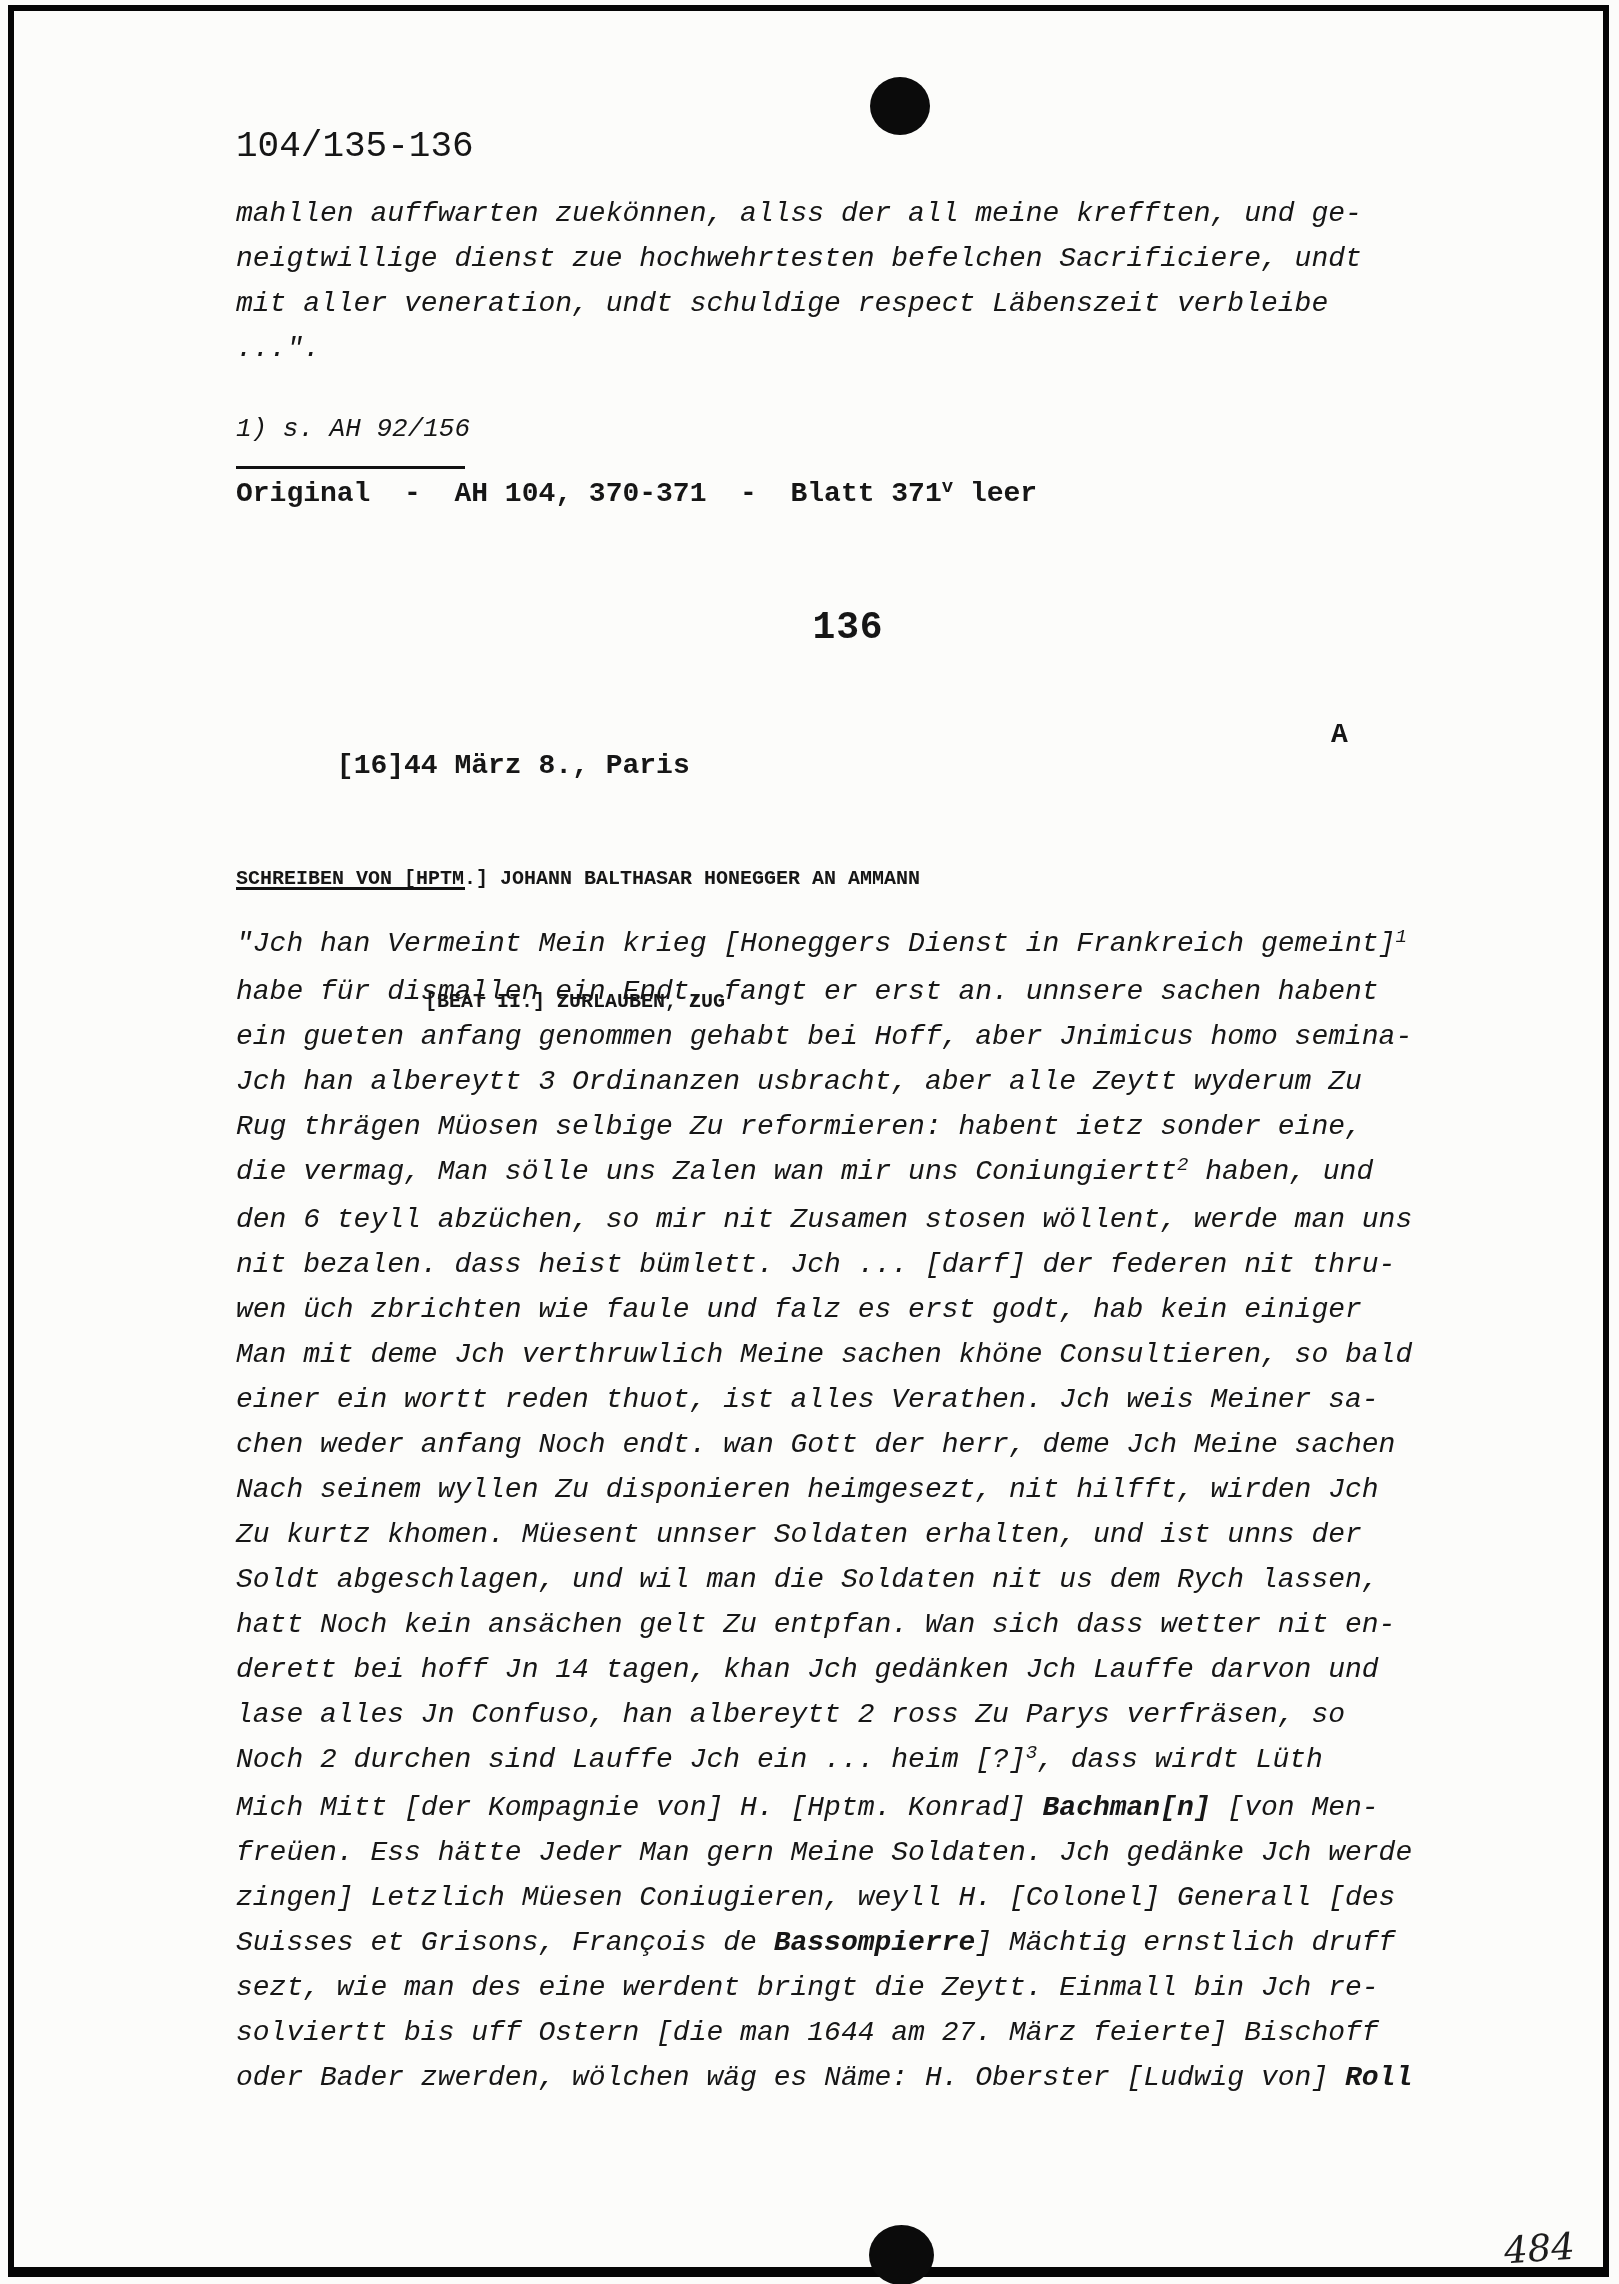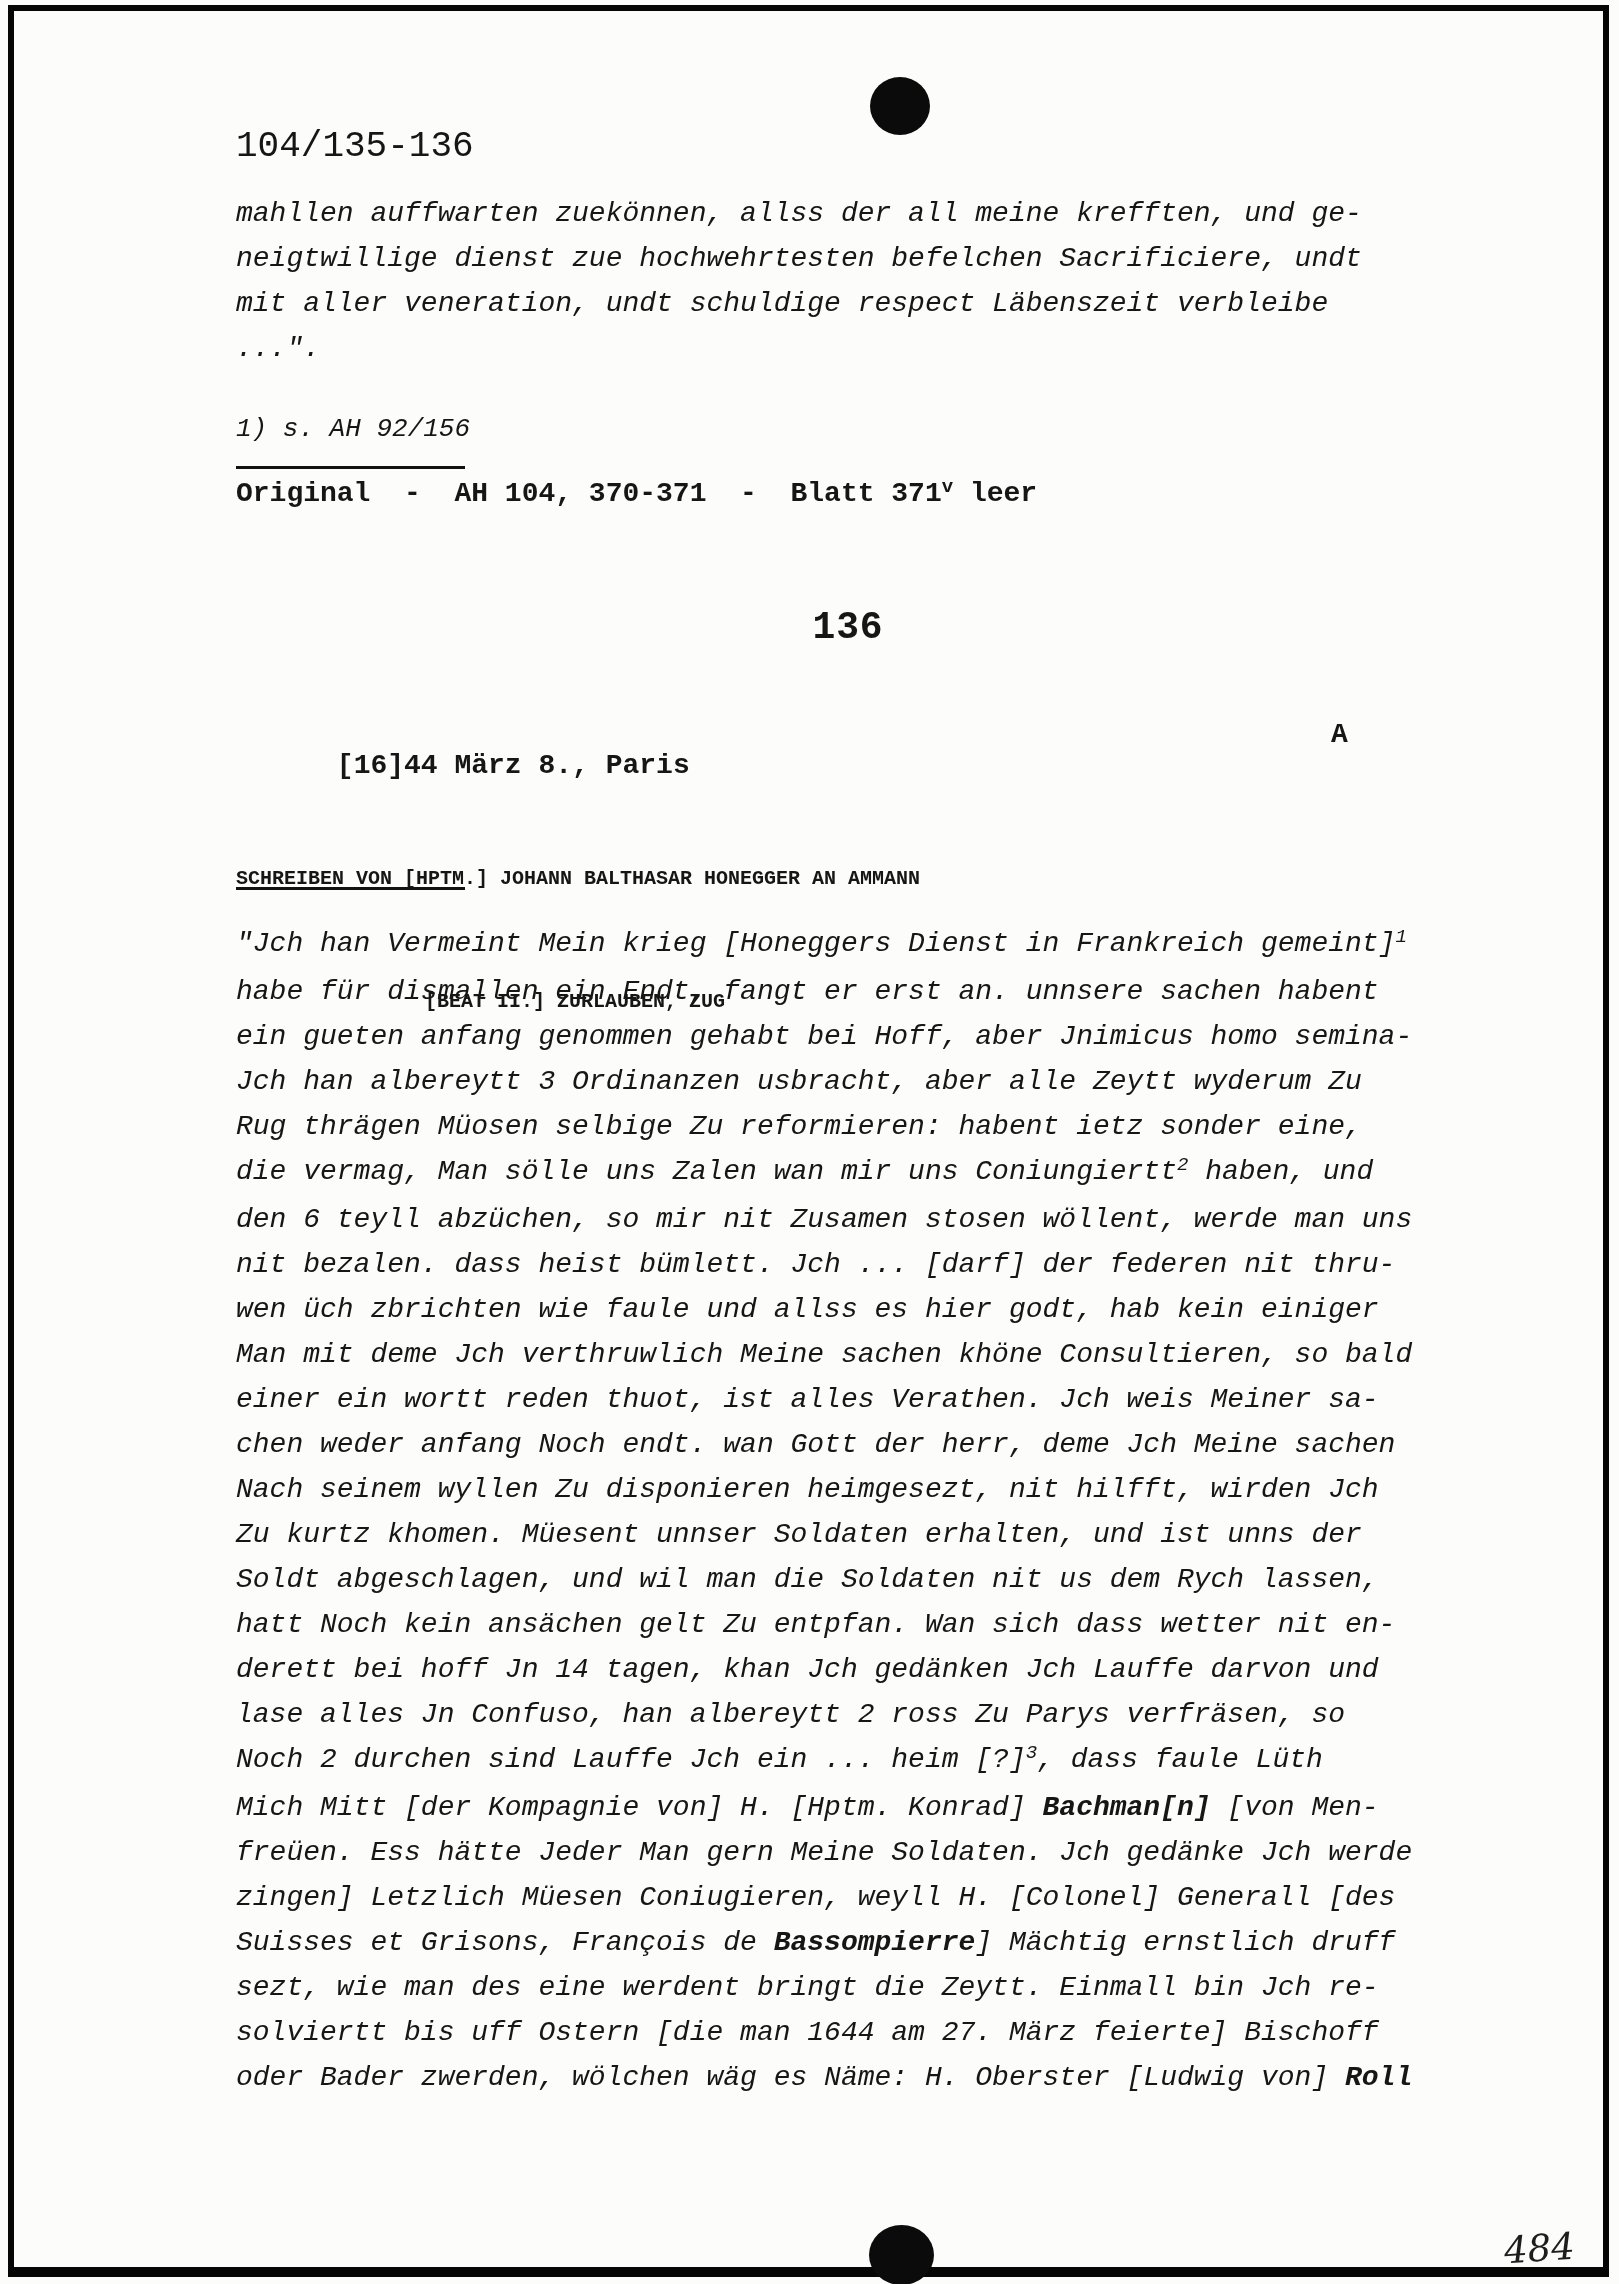--- a/index.html
+++ b/index.html
@@ -84,31 +84,31 @@
 
     <div class="body">
         <div class="tline"><span>"Jch han Vermeint Mein krieg [Honeggers Dienst in Frankreich gemeint]</span><sup>1</sup></div>
         <div class="tline"><span>habe für dismallen ein Endt, fangt er erst an. unnsere sachen habent</span></div>
         <div class="tline"><span>ein gueten anfang genommen gehabt bei Hoff, aber Jnimicus homo semina-</span></div>
         <div class="tline"><span>Jch han albereytt 3 Ordinanzen usbracht, aber alle Zeytt wyderum Zu</span></div>
         <div class="tline"><span>Rug thrägen Müosen selbige Zu reformieren: habent ietz sonder eine,</span></div>
         <div class="tline"><span>die vermag, Man sölle uns Zalen wan mir uns Coniungiertt</span><sup>2</sup><span> haben, und</span></div>
         <div class="tline"><span>den 6 teyll abzüchen, so mir nit Zusamen stosen wöllent, werde man uns</span></div>
         <div class="tline"><span>nit bezalen. dass heist bümlett. Jch ... [darf] der federen nit thru-</span></div>
-        <div class="tline"><span>wen üch zbrichten wie faule und allss es hier godt, hab kein einiger</span></div>
+        <div class="tline"><span>wen üch zbrichten wie faule und falz es erst godt, hab kein einiger</span></div>
         <div class="tline"><span>Man mit deme Jch verthruwlich Meine sachen khöne Consultieren, so bald</span></div>
         <div class="tline"><span>einer ein wortt reden thuot, ist alles Verathen. Jch weis Meiner sa-</span></div>
         <div class="tline"><span>chen weder anfang Noch endt. wan Gott der herr, deme Jch Meine sachen</span></div>
         <div class="tline"><span>Nach seinem wyllen Zu disponieren heimgesezt, nit hilfft, wirden Jch</span></div>
         <div class="tline"><span>Zu kurtz khomen. Müesent unnser Soldaten erhalten, und ist unns der</span></div>
         <div class="tline"><span>Soldt abgeschlagen, und wil man die Soldaten nit us dem Rych lassen,</span></div>
         <div class="tline"><span>hatt Noch kein ansächen gelt Zu entpfan. Wan sich dass wetter nit en-</span></div>
         <div class="tline"><span>derett bei hoff Jn 14 tagen, khan Jch gedänken Jch Lauffe darvon und</span></div>
         <div class="tline"><span>lase alles Jn Confuso, han albereytt 2 ross Zu Parys verfräsen, so</span></div>
-        <div class="tline"><span>Noch 2 durchen sind Lauffe Jch ein ... heim [?]</span><sup>3</sup><span>, dass faule Lüth</span></div>
+        <div class="tline"><span>Noch 2 durchen sind Lauffe Jch ein ... heim [?]</span><sup>3</sup><span>, dass wirdt Lüth</span></div>
         <div class="tline"><span>Mich Mitt [der Kompagnie von] H. [Hptm. Konrad] </span><span class="b">Bachman[n]</span><span> [von Men-</span></div>
         <div class="tline"><span>freüen. Ess hätte Jeder Man gern Meine Soldaten. Jch gedänke Jch werde</span></div>
         <div class="tline"><span>zingen] Letzlich Müesen Coniugieren, weyll H. [Colonel] Generall [des</span></div>
         <div class="tline"><span>Suisses et Grisons, François de </span><span class="b">Bassompierre</span><span>] Mächtig ernstlich druff</span></div>
         <div class="tline"><span>sezt, wie man des eine werdent bringt die Zeytt. Einmall bin Jch re-</span></div>
         <div class="tline"><span>solviertt bis uff Ostern [die man 1644 am 27. März feierte] Bischoff</span></div>
         <div class="tline"><span>oder Bader zwerden, wölchen wäg es Näme: H. Oberster [Ludwig von] </span><span class="b">Roll</span></div>
       </div>
   </div>
 

